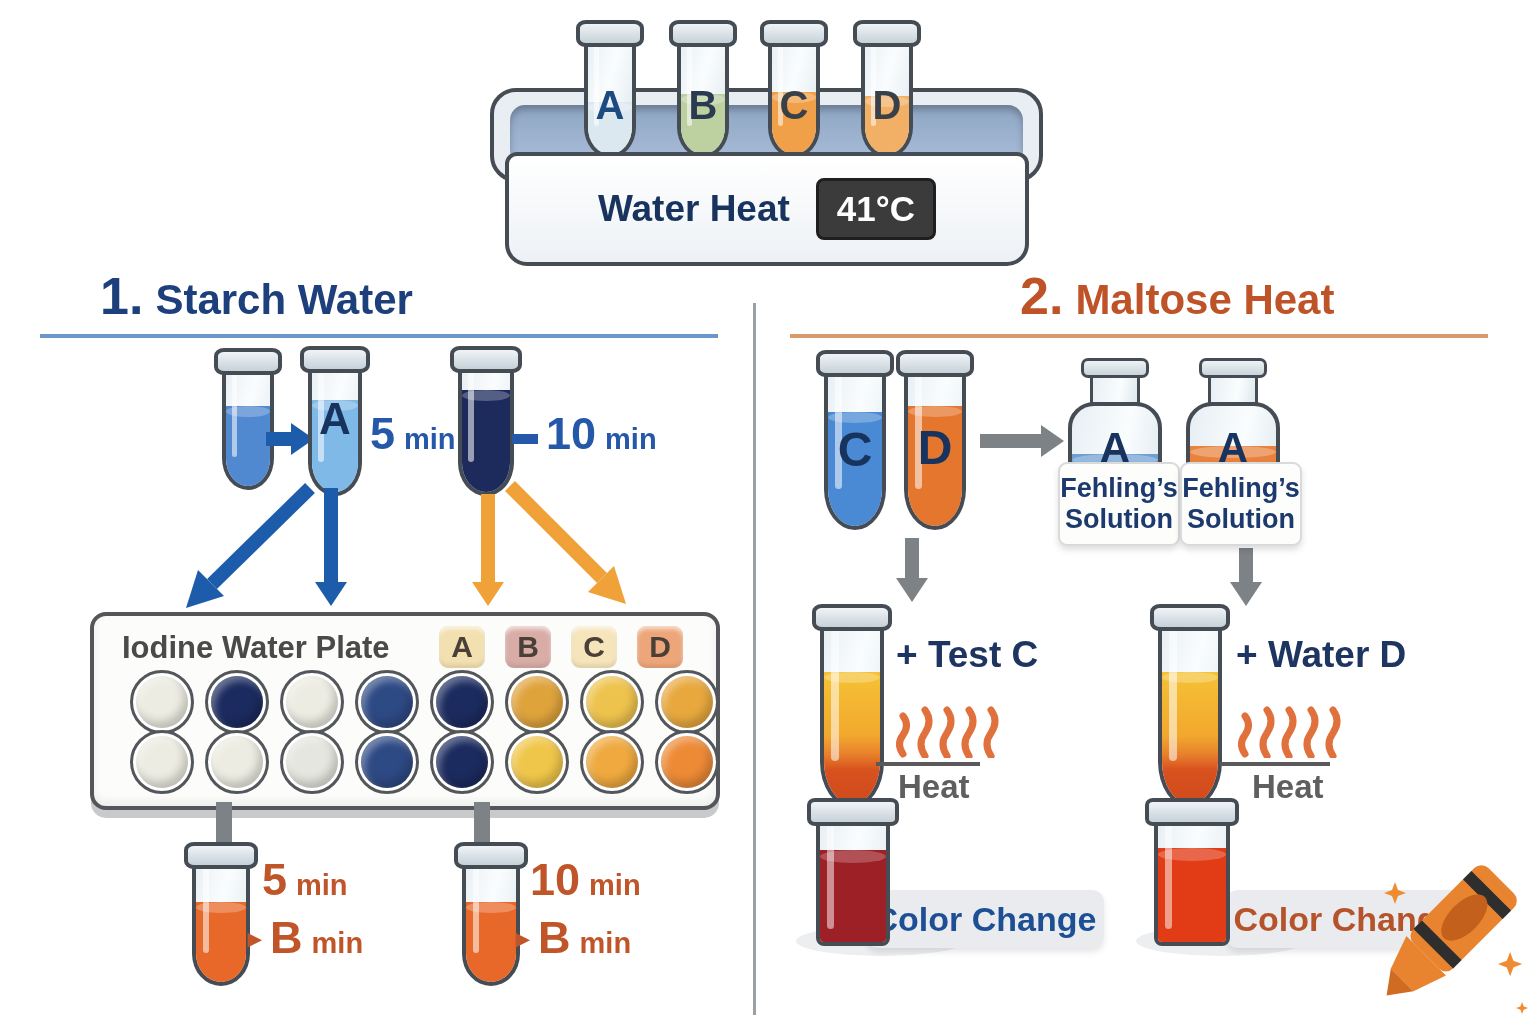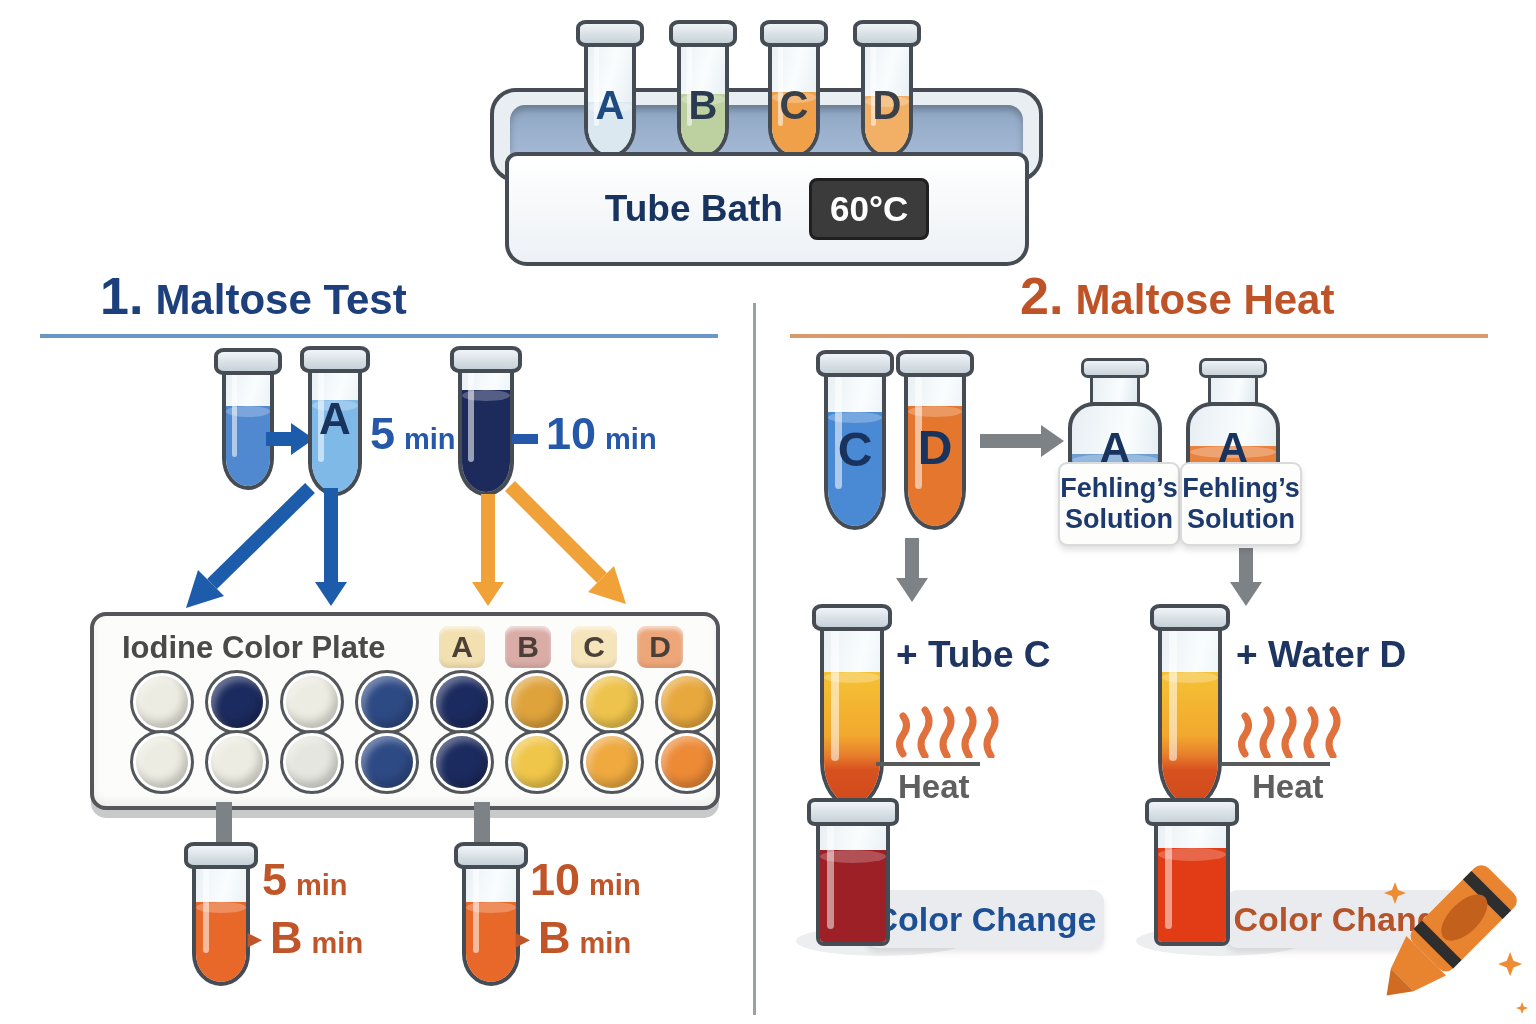--- a/index.html
+++ b/index.html
@@ -142,27 +142,27 @@
   </div>
   <div class="tube bath-tube" style="left:861px;top:30px;width:52px;height:128px;">
     <div class="cap"></div>
     <div class="glass">
       <div class="liquid" style="height: 58px; background: rgb(242, 176, 102);"></div>
     </div>
     <span class="letter" style="bottom: 30px; font-size: 40px; color: rgb(58, 64, 72);">D</span>
   </div>
 
   <div class="bath-front">
-    <span class="bath-title">Tube Bath</span>
-    <span class="bath-display">60°C</span>
+    <span class="bath-title">Water Heat</span>
+    <span class="bath-display">41°C</span>
   </div>
 
   <div class="heading" style="left:100px;top:266px;">
     <span class="num" style="color: rgb(29, 63, 124);">1.</span>
-    <span class="txt" style="color: rgb(29, 63, 124);">Maltose Test</span>
+    <span class="txt" style="color: rgb(29, 63, 124);">Starch Water</span>
   </div>
   <div class="rule" style="left: 40px; top: 334px; width: 678px; background: rgb(107, 150, 200);"></div>
 
   <div class="divider" style="left: 753px; top: 303px; height: 712px; background: rgb(154, 160, 165);"></div>
 
   <div class="heading" style="left:1020px;top:266px;">
     <span class="num" style="color: rgb(191, 83, 40);">2.</span>
     <span class="txt" style="color: rgb(191, 83, 40);">Maltose Heat</span>
   </div>
   <div class="rule" style="left: 790px; top: 334px; width: 698px; background: rgb(217, 154, 107);"></div>
@@ -217,21 +217,21 @@
   <div class="arrow-down" style="left:472px;top:494px;width:32px;height:112px;color:#f0a138;">
     <div class="shaft"></div>
       <div class="head"></div>
   </div>
   <svg class="abs" style="left:498px;top:478px;" width="138" height="132" viewBox="0 0 138 132">
     <line x1="12" y1="8" x2="104" y2="100" stroke="#f0a138" stroke-width="14"></line>
     <polygon points="128,126 116,88 90,114" fill="#f0a138"></polygon>
   </svg>
 
   <div class="plate">
-    <span class="plate-title">Iodine Color Plate</span>
+    <span class="plate-title">Iodine Water Plate</span>
     <div class="chips">
         <span class="chip" style="background: rgb(243, 224, 176);">A</span>
         <span class="chip" style="background: rgb(217, 172, 166);">B</span>
         <span class="chip" style="background: rgb(246, 228, 186);">C</span>
         <span class="chip" style="background: rgb(237, 166, 121);">D</span>
       </div>
     <div class="wells" style="top:54px;">
         <div class="well">
           <div class="well-inner" style="background: rgb(236, 236, 226);"></div>
         </div>
@@ -374,21 +374,21 @@
     <div class="shaft"></div>
       <div class="head"></div>
   </div>
 
   <div class="tube" style="left:820px;top:614px;width:64px;height:194px;">
     <div class="cap"></div>
     <div class="glass">
       <div class="liquid grad-liquid" style="height:132px;"></div>
     </div>
   </div>
-  <span class="plainlabel" style="left: 896px; top: 634px; font-size: 37px; color: rgb(29, 53, 96);">+ Tube C</span>
+  <span class="plainlabel" style="left: 896px; top: 634px; font-size: 37px; color: rgb(29, 53, 96);">+ Test C</span>
 
   <svg class="abs" style="left:892px;top:704px;" width="110" height="54" viewBox="0 0 110 54">
     <path d="M11 50 q-7 -10 0 -19 q7 -10 0 -19" stroke="#e0703c" stroke-width="7" fill="none" stroke-linecap="round"></path>
     <path d="M33 52 q-8 -12 0 -23 q8 -12 0 -23" stroke="#e0703c" stroke-width="7" fill="none" stroke-linecap="round"></path>
     <path d="M55 52 q-8 -12 0 -23 q8 -12 0 -23" stroke="#e0703c" stroke-width="7" fill="none" stroke-linecap="round"></path>
     <path d="M77 52 q-8 -12 0 -23 q8 -12 0 -23" stroke="#e0703c" stroke-width="7" fill="none" stroke-linecap="round"></path>
     <path d="M99 52 q-8 -12 0 -23 q8 -12 0 -23" stroke="#e0703c" stroke-width="7" fill="none" stroke-linecap="round"></path>
   </svg>
   <div class="heat-line" style="left:876px;top:762px;width:104px;"></div>
   <span class="plainlabel" style="left: 898px; top: 768px; font-size: 33px; color: rgb(95, 95, 95);">Heat</span>

